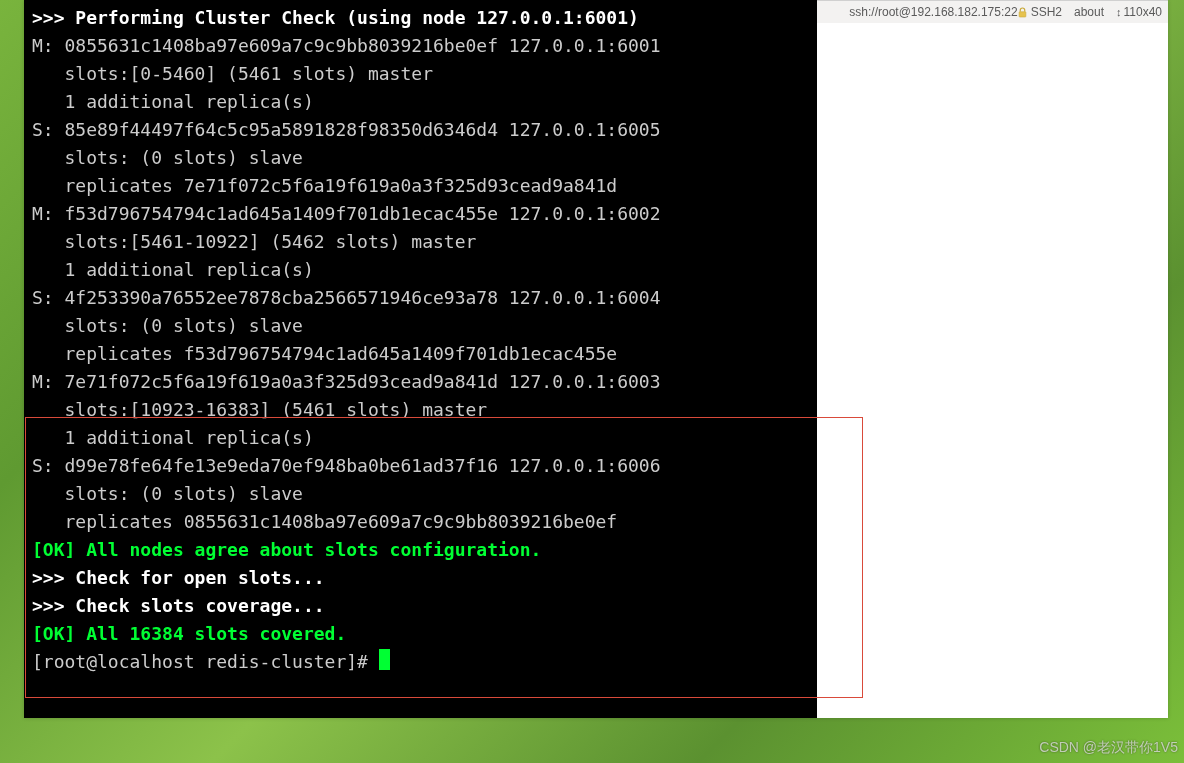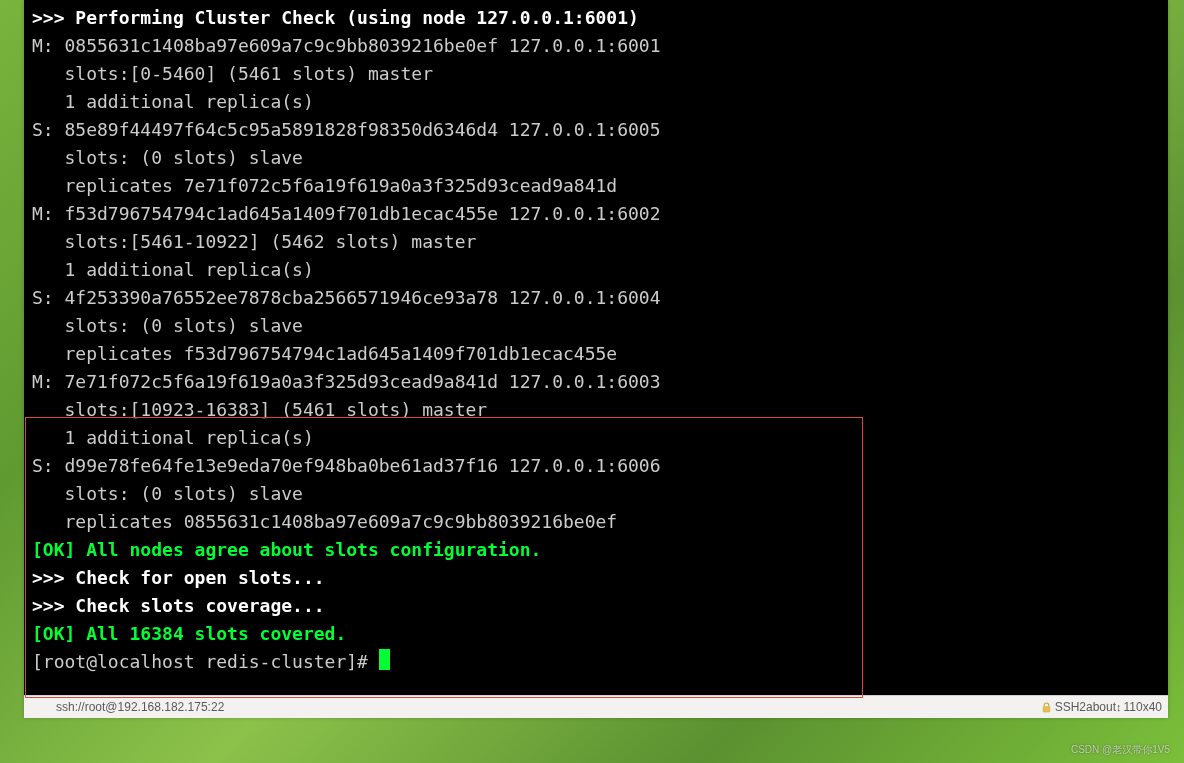--- a/index.html
+++ b/index.html
@@ -22,21 +22,21 @@
   }
   .terminal-window {
     position: absolute;
     left: 24px;
     top: 0;
     width: 1144px;
     height: 718px;
     background: #ffffff;
     box-shadow: 0 0 4px rgba(0,0,0,0.2);
     display: flex;
-    flex-direction: column;
+    flex-direction: row;
   }
   .terminal-body {
     flex: 1 1 auto;
     background: #000000;
     color: #cccccc;
     font-family: "DejaVu Sans Mono", "Liberation Mono", "Consolas", monospace;
     font-size: 18px;
     line-height: 28px;
     padding: 4px 6px 6px 8px;
     white-space: pre;
@@ -63,32 +63,32 @@
     background: #f3f2f1;
     border-top: 1px solid #d0d0d0;
     display: flex;
     align-items: center;
     font-size: 12px;
     color: #5a5a5a;
     padding: 0 6px;
     font-family: Tahoma, Arial, sans-serif;
   }
   .status-left { flex: 1; margin-left: 26px; }
-  .status-right { display: flex; align-items: flex-start; }
+  .status-right { display: flex; align-items: flex-start; gap: 12px; }
   .status-item { display: flex; align-items: center; gap: 4px; }
   .lock-icon {
     width: 9px; height: 11px; display: inline-block;
   }
   .arrows-icon { font-size: 11px; letter-spacing: -2px; }
   .watermark {
     position: absolute;
-    right: 14px;
+    right: 6px;
     bottom: 6px;
     color: rgba(230,230,230,0.75);
-    font-size: 10px;
+    font-size: 14px;
     font-family: Arial, "Microsoft YaHei", sans-serif;
     pointer-events: none;
     text-shadow: 0 0 2px rgba(0,0,0,0.5);
   }
 </style>
 </head>
 <body>
 
 <div class="desktop-bg"></div>
 

